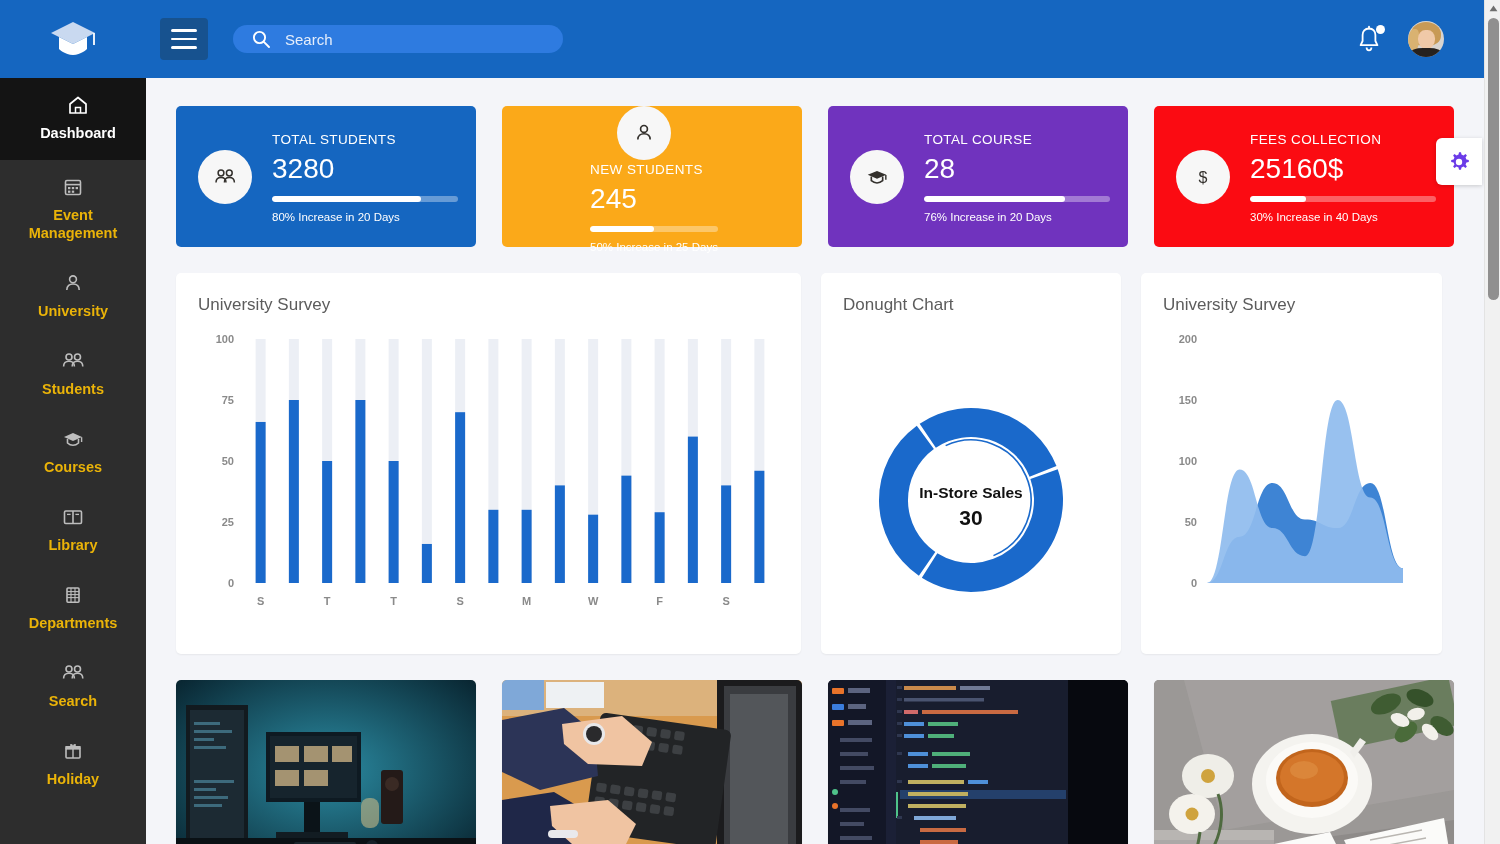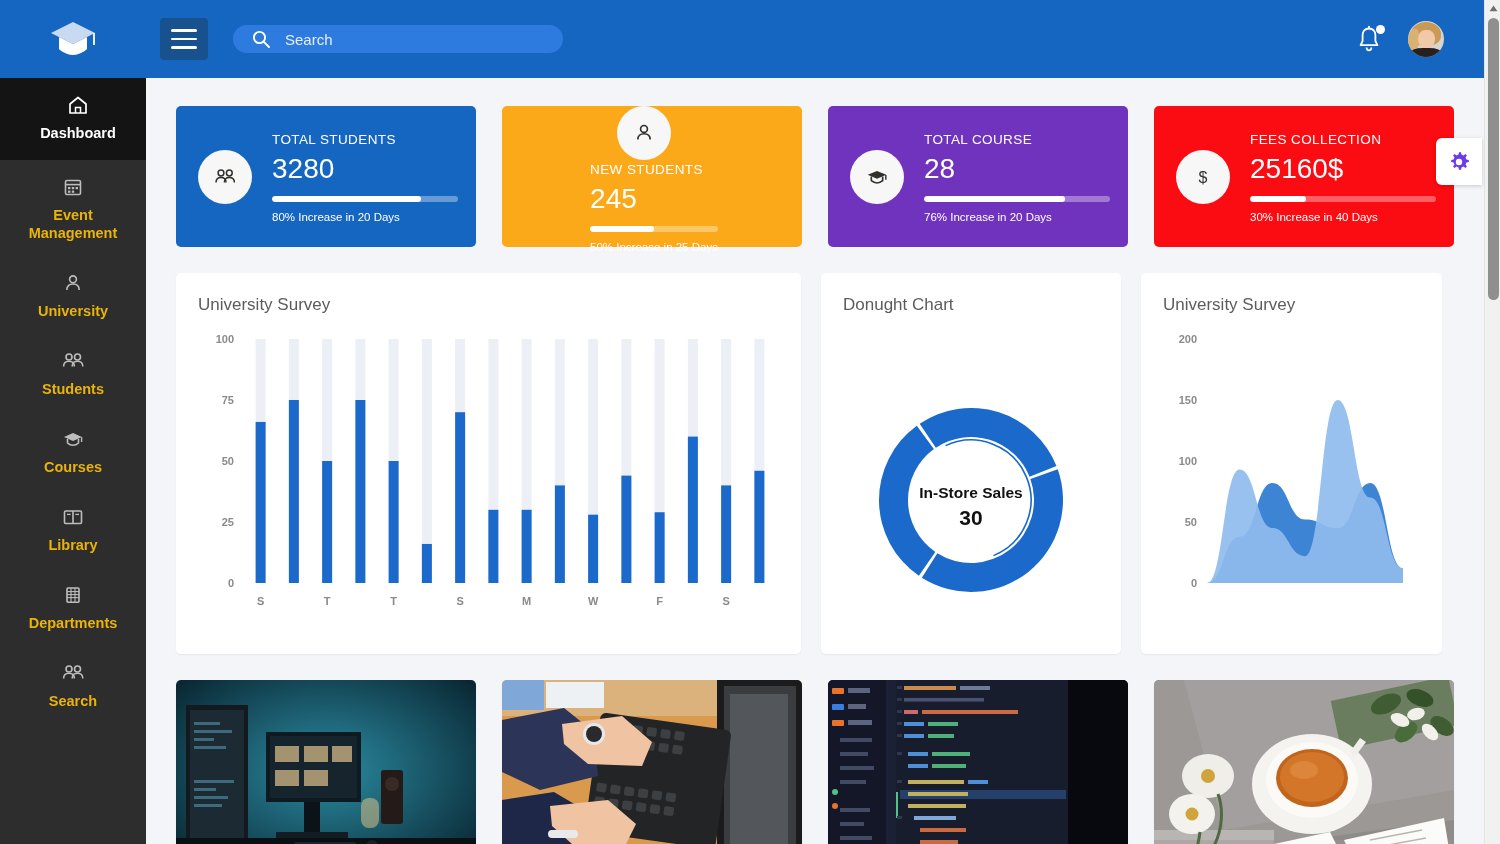--- a/index.html
+++ b/index.html
@@ -263,20 +263,32 @@
         <svg width="24" height="20" viewBox="0 0 24 20">
           <circle cx="8" cy="6" r="3" fill="none" stroke="#bdbdbd" stroke-width="1.6"></circle>
           <circle cx="16.5" cy="6" r="3" fill="none" stroke="#bdbdbd" stroke-width="1.6"></circle>
           <path d="M2.6 15.5 C2.6 11.8 5 10.3 8 10.3 C11 10.3 13.4 11.8 13.4 15.5" fill="none" stroke="#bdbdbd" stroke-width="1.6"></path>
           <path d="M11.2 15.5 C11.2 11.8 13.6 10.3 16.5 10.3 C19.5 10.3 21.8 11.8 21.8 15.5" fill="none" stroke="#bdbdbd" stroke-width="1.6"></path>
         </svg>
       </span>
       <span class="nlabel">Search</span>
     </div>
 
+    <div class="nav-item">
+      <span class="nicon">
+        <svg width="20" height="20" viewBox="0 0 20 20">
+          <rect x="3" y="7.4" width="14" height="9.6" rx="1" fill="none" stroke="#bdbdbd" stroke-width="1.6"></rect>
+          <rect x="2.2" y="5" width="15.6" height="3.4" rx="0.8" fill="#bdbdbd"></rect>
+          <line x1="10" y1="5" x2="10" y2="17" stroke="#bdbdbd" stroke-width="1.4"></line>
+          <path d="M10 5 C10 2.6 7 2.2 7 4.2 C7 5 8.4 5 10 5 Z" fill="#bdbdbd"></path>
+          <path d="M10 5 C10 2.6 13 2.2 13 4.2 C13 5 11.6 5 10 5 Z" fill="#bdbdbd"></path>
+        </svg>
+      </span>
+      <span class="nlabel">Holiday</span>
+    </div>
   </div>
 
   <div class="main">
 
     <div class="stats-row">
 
       <div class="stat-card" id="sc0" style="background: rgb(21, 102, 192);">
         <div class="stat-circle">
           <svg width="26" height="20" viewBox="0 0 24 20">
             <circle cx="8" cy="6" r="2.9" fill="none" stroke="#33302c" stroke-width="1.5"></circle>

